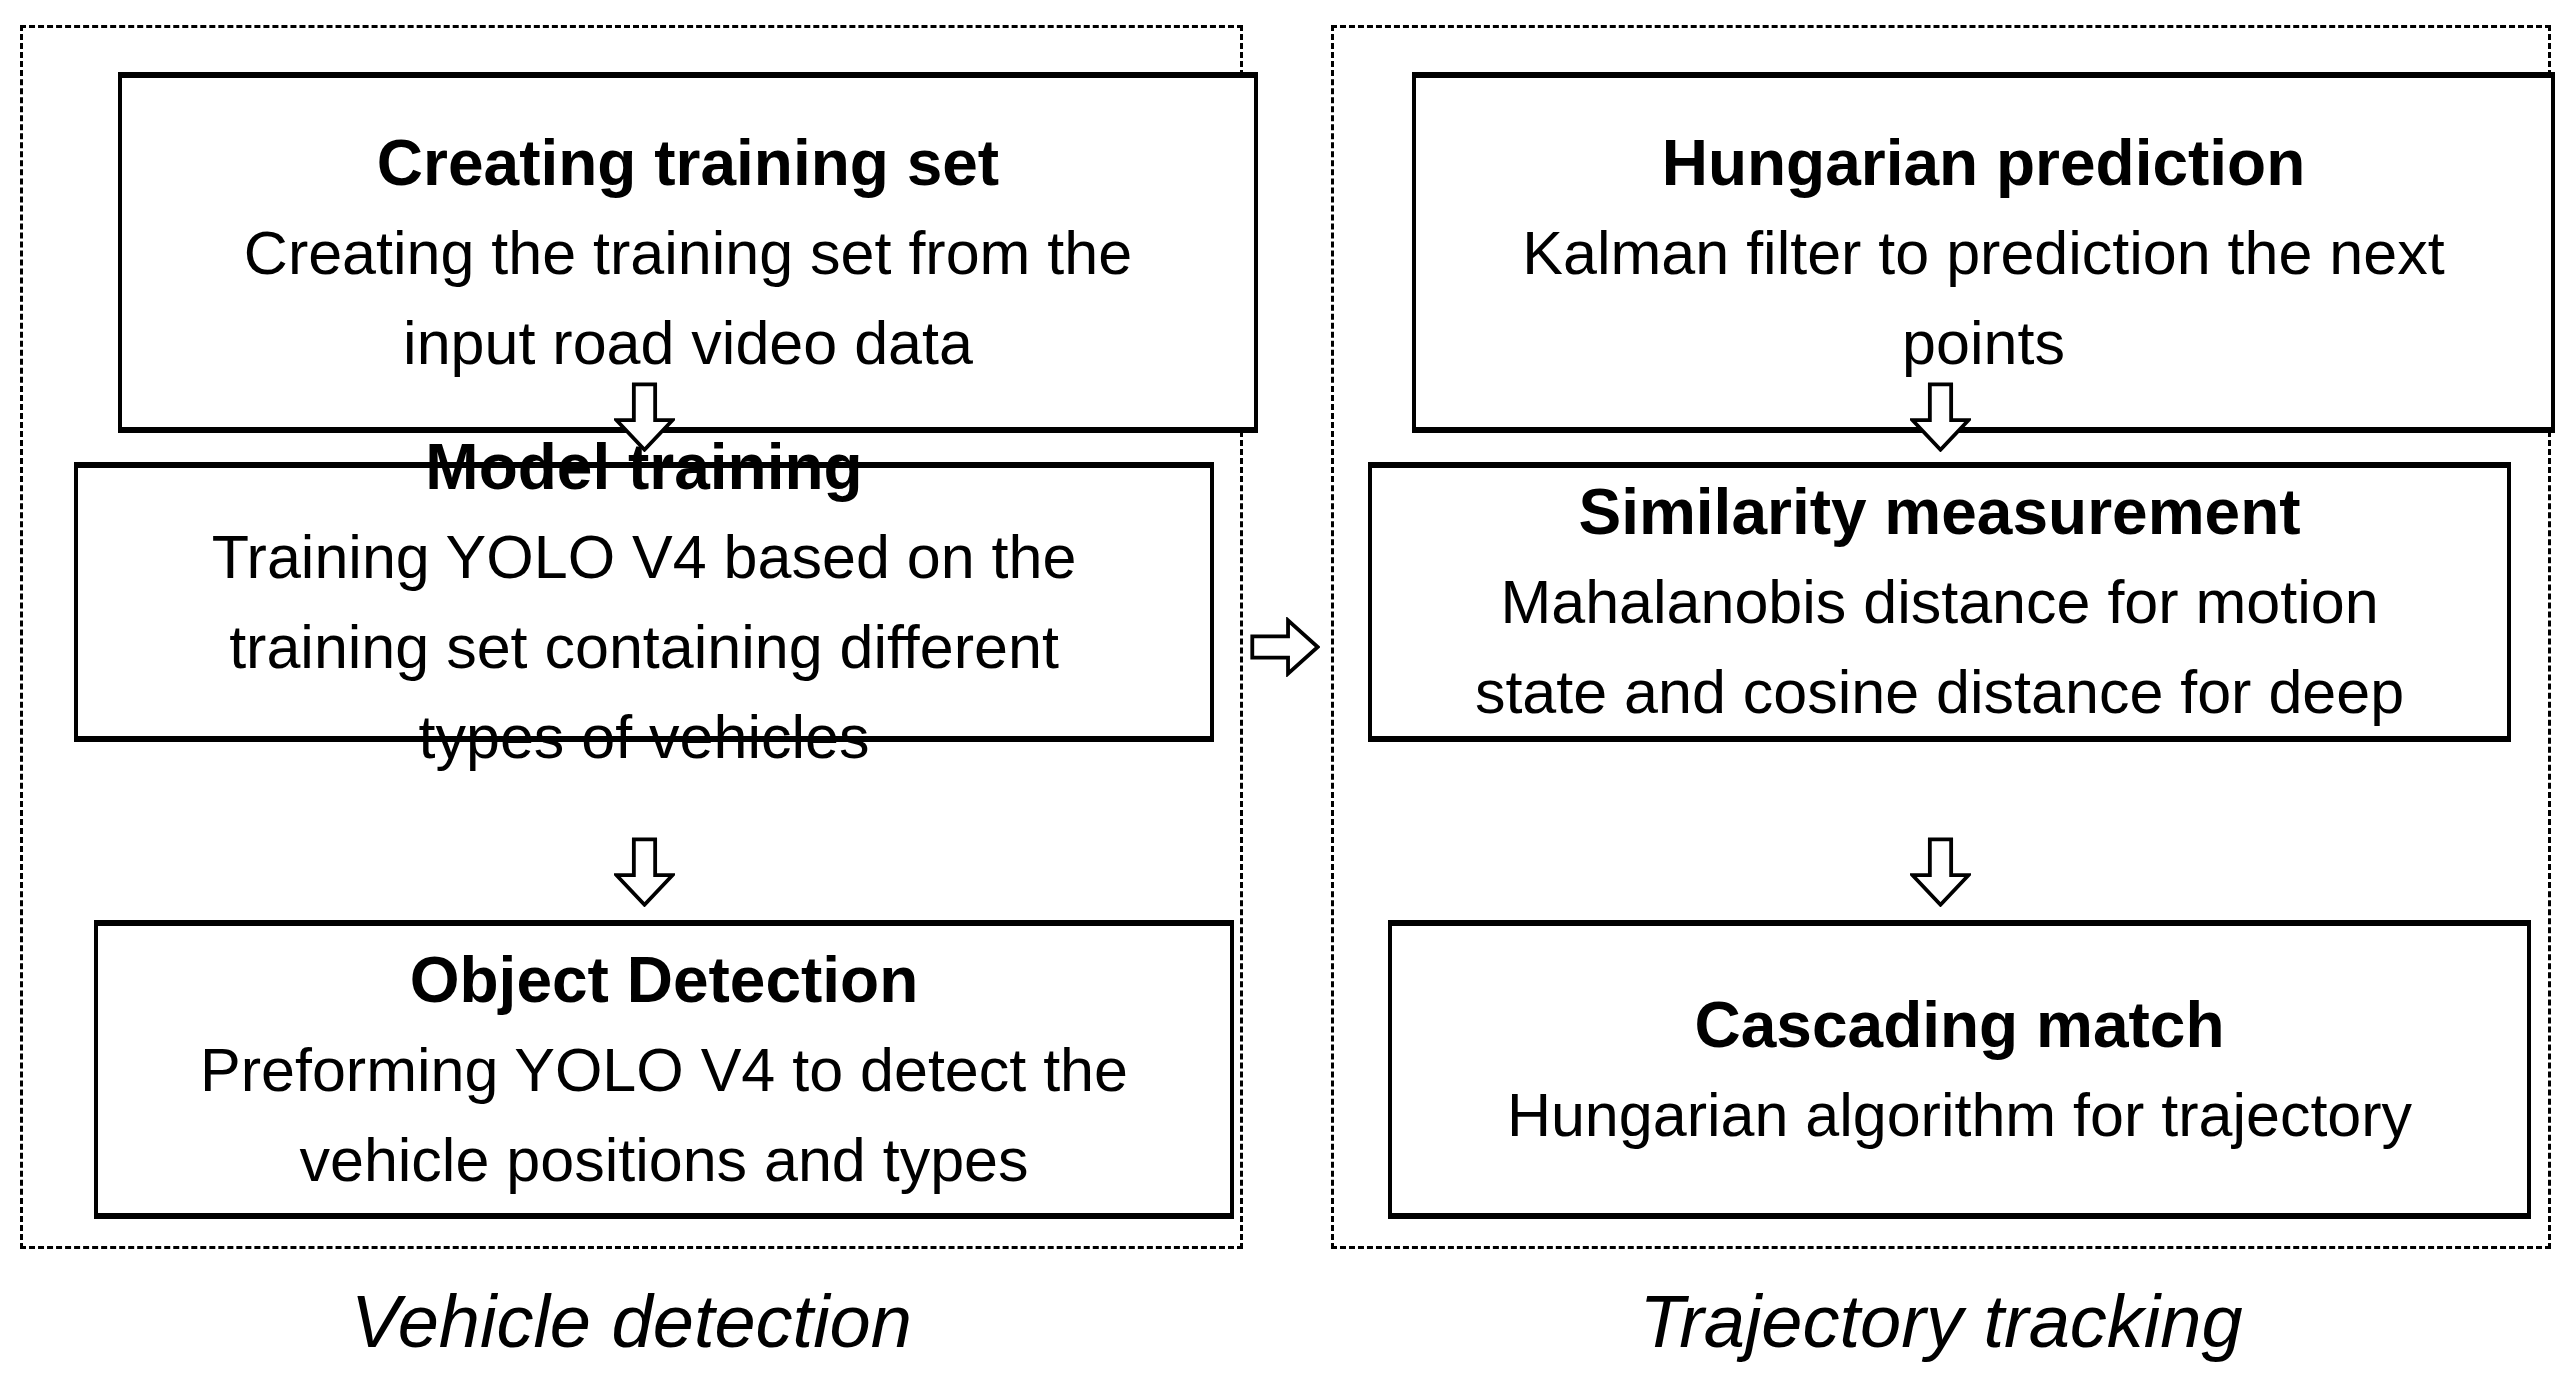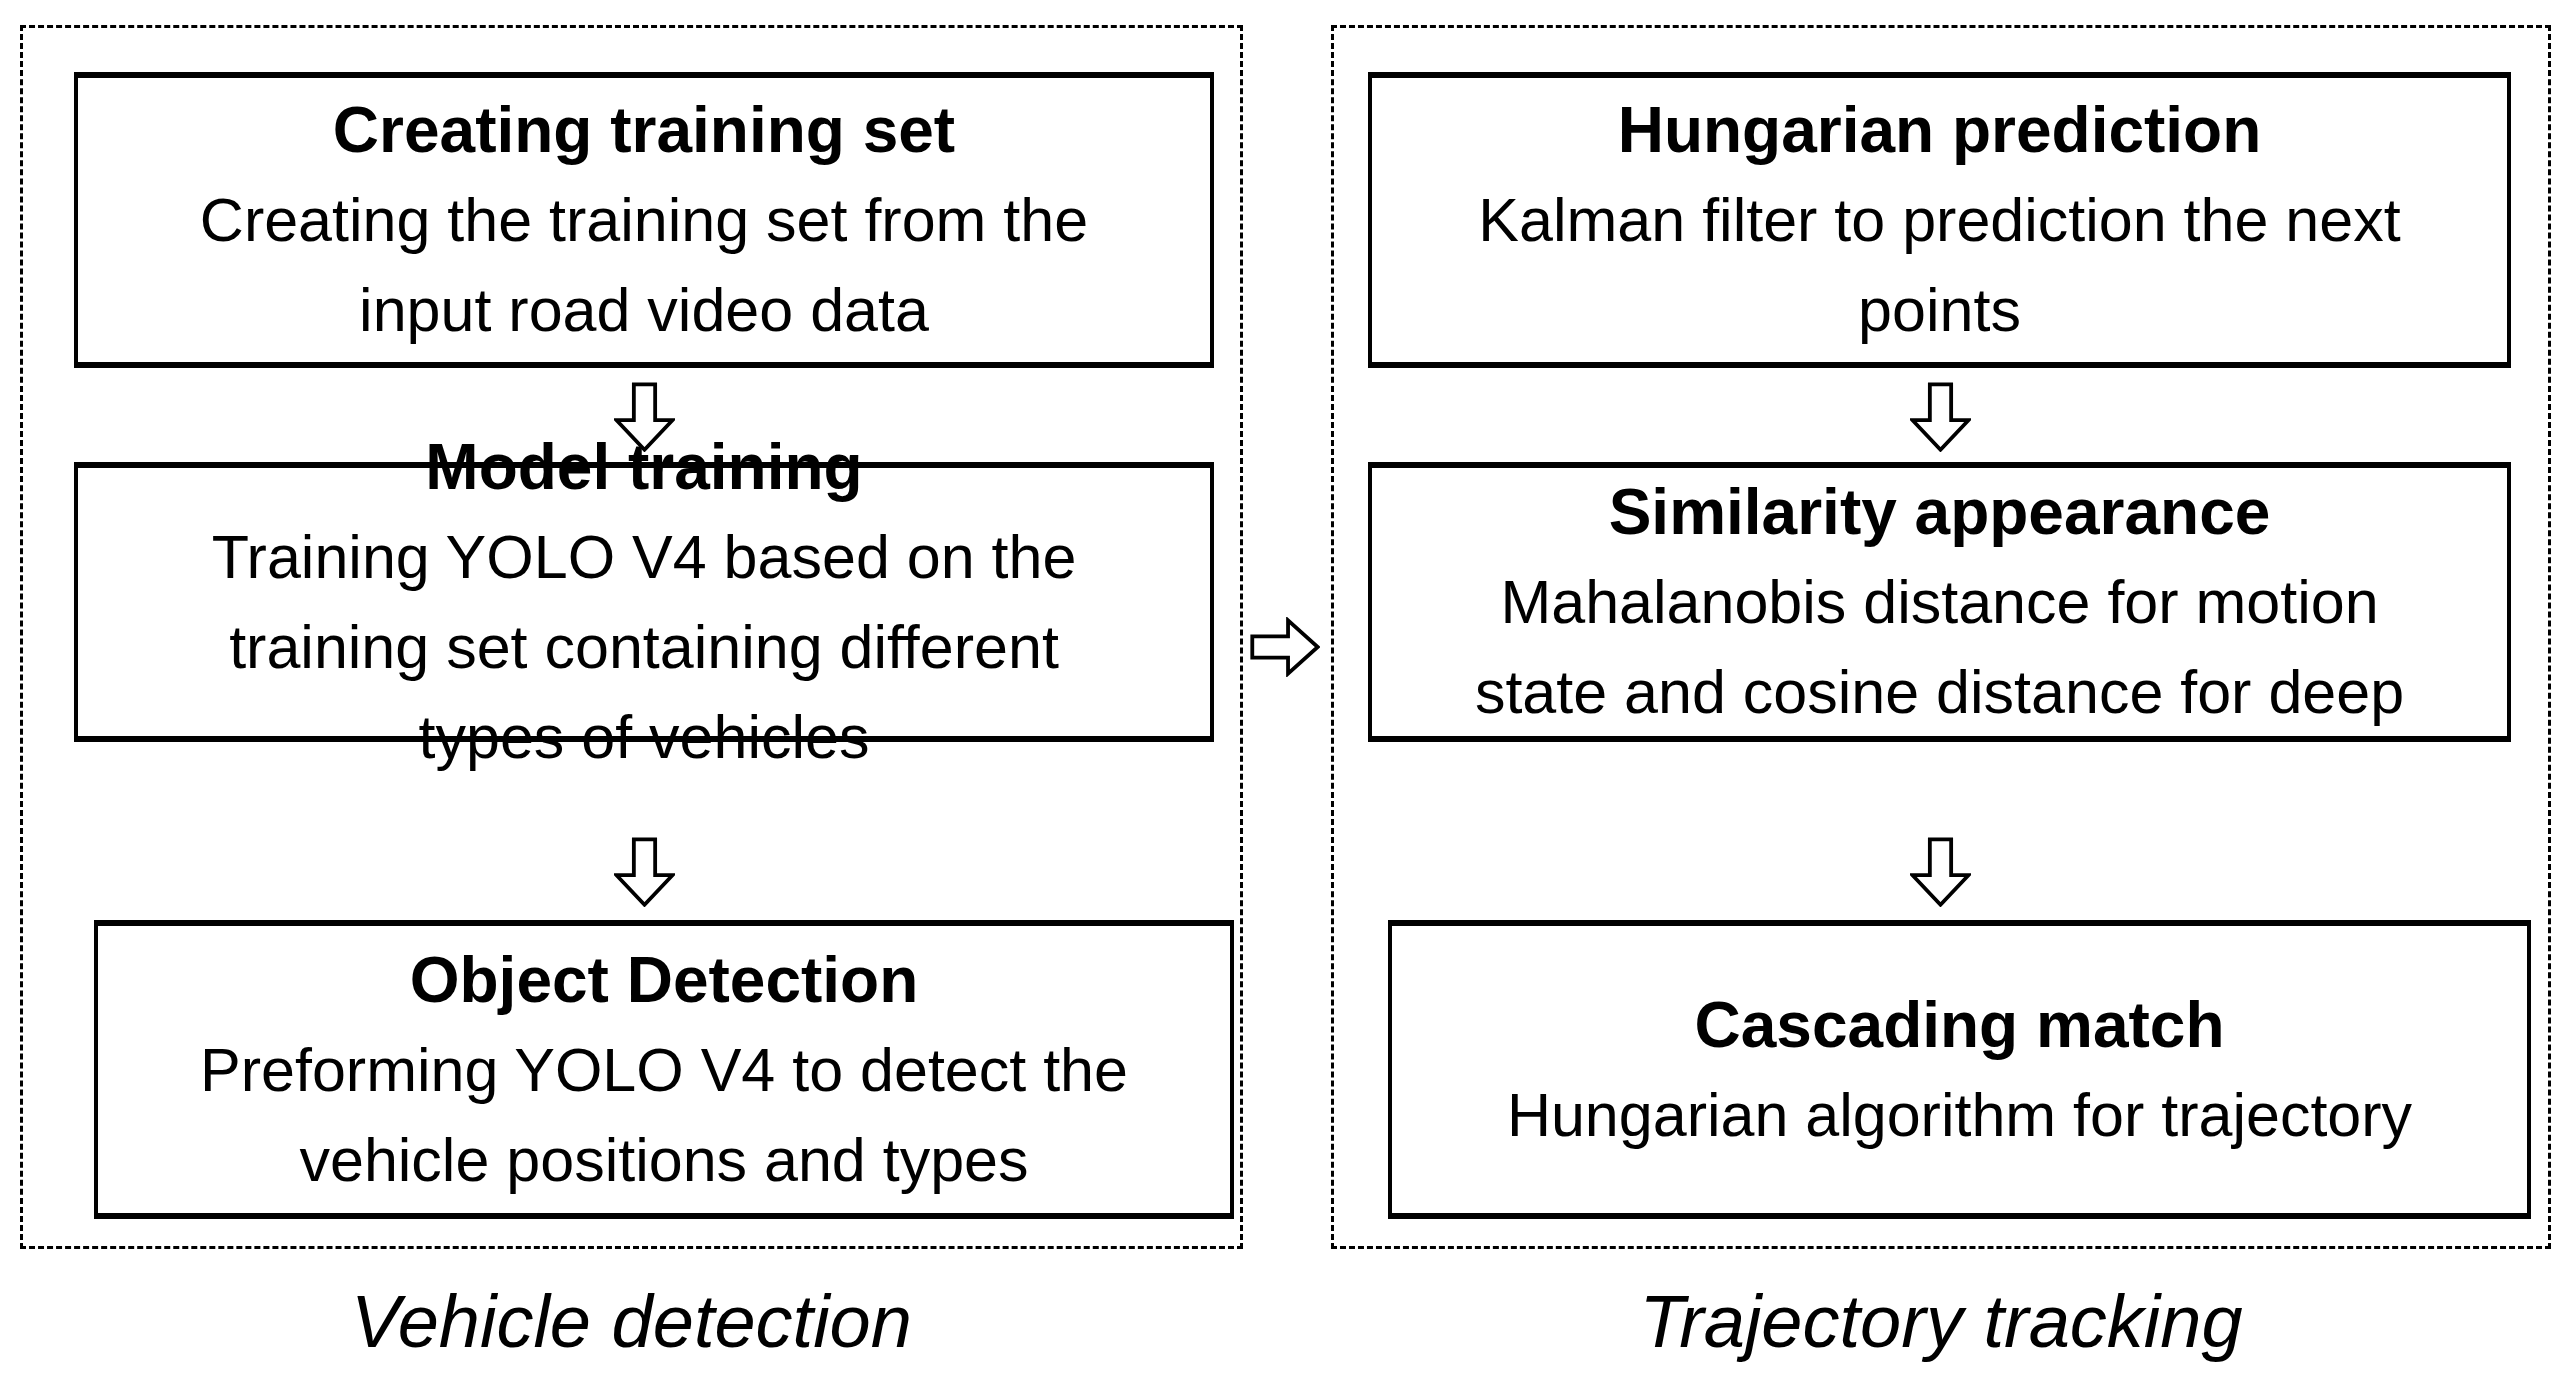--- a/index.html
+++ b/index.html
@@ -27,21 +27,21 @@
     border-top-width: 6.1px;
     border-bottom-width: 6.1px;
     display: flex;
     flex-direction: column;
     justify-content: center;
     align-items: center;
     text-align: center;
   }
   .group-left  .box { left: 51px; width: 1140px; }
   .group-right .box { left: 34px; width: 1143px; }
-  .box-1 { top: 44px;   height: 296px; }
+  .box-1 { top: 44px;   height: 361px; margin-left: 44px; }
   .box-2 { top: 434px;  height: 280px; }
   .box-3 { top: 892px; height: 299px; margin-left: 20px; }
 
   .box-title {
     font-weight: bold;
     font-size: 64px;
     line-height: 90px;
     white-space: nowrap;
   }
   .box-line {
@@ -127,21 +127,21 @@
       <div class="box-title">Hungarian prediction</div>
       <div class="box-line">Kalman filter to prediction the next</div>
       <div class="box-line">points</div>
     </div>
 
     <svg class="arrow-down arrow-gap-1" viewBox="0 0 80 92">
       <polygon points="26,3 54,3 54,50 77,50 40,89 3,50 26,50"></polygon>
     </svg>
 
     <div class="box box-2">
-      <div class="box-title">Similarity appearance</div>
+      <div class="box-title">Similarity measurement</div>
       <div class="box-line">Mahalanobis distance for motion</div>
       <div class="box-line">state and cosine distance for deep</div>
     </div>
 
     <svg class="arrow-down arrow-gap-2" viewBox="0 0 80 92">
       <polygon points="26,3 54,3 54,50 77,50 40,89 3,50 26,50"></polygon>
     </svg>
 
     <div class="box box-3">
       <div class="box-title">Cascading match</div>

